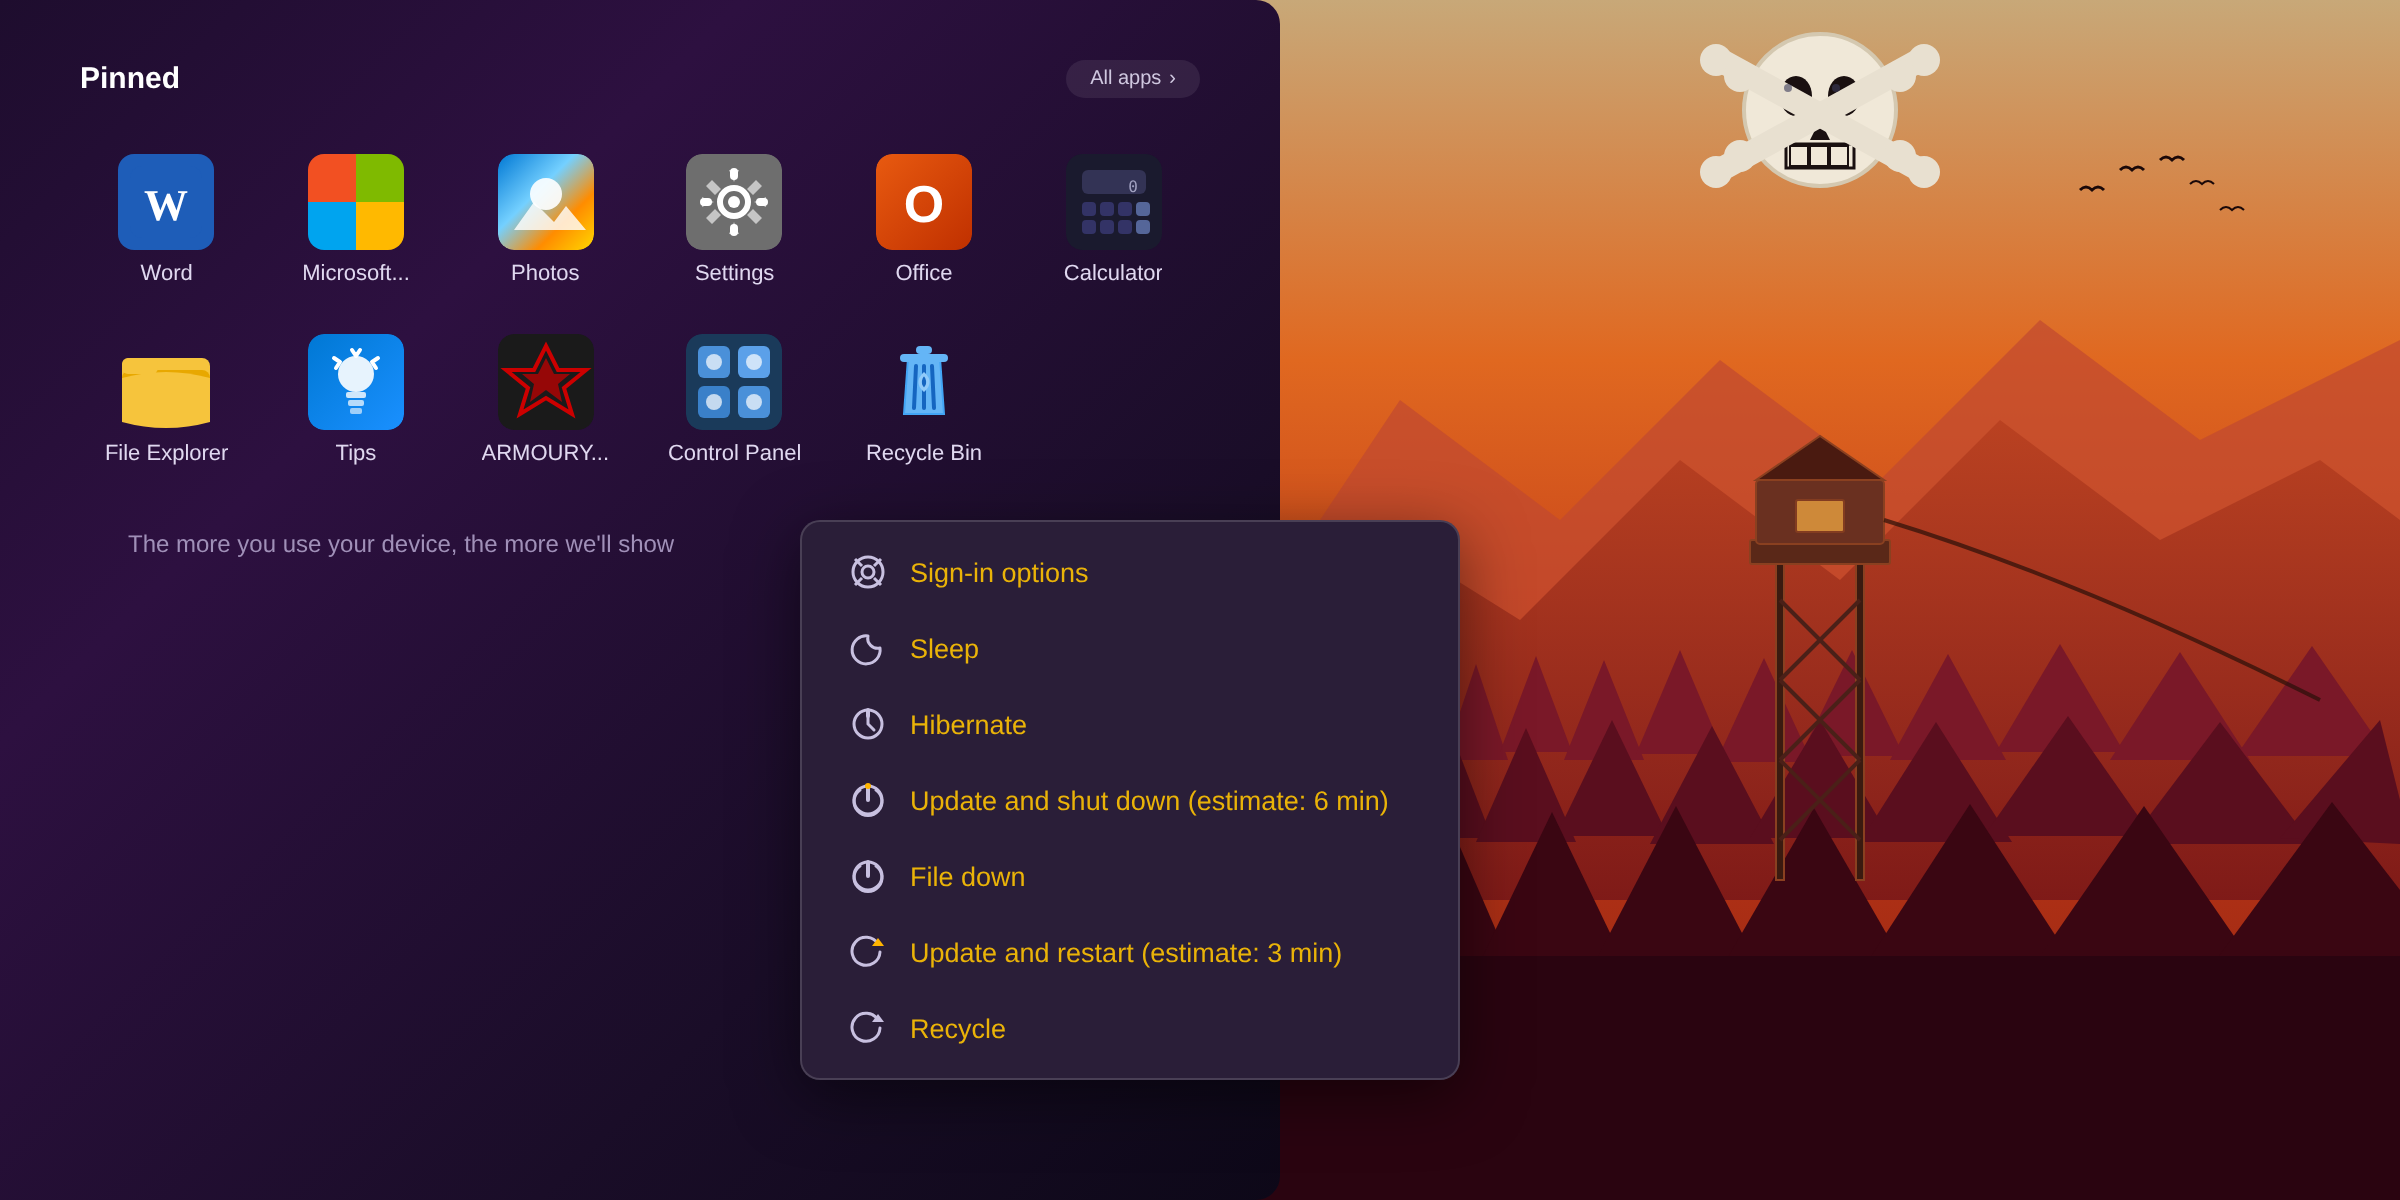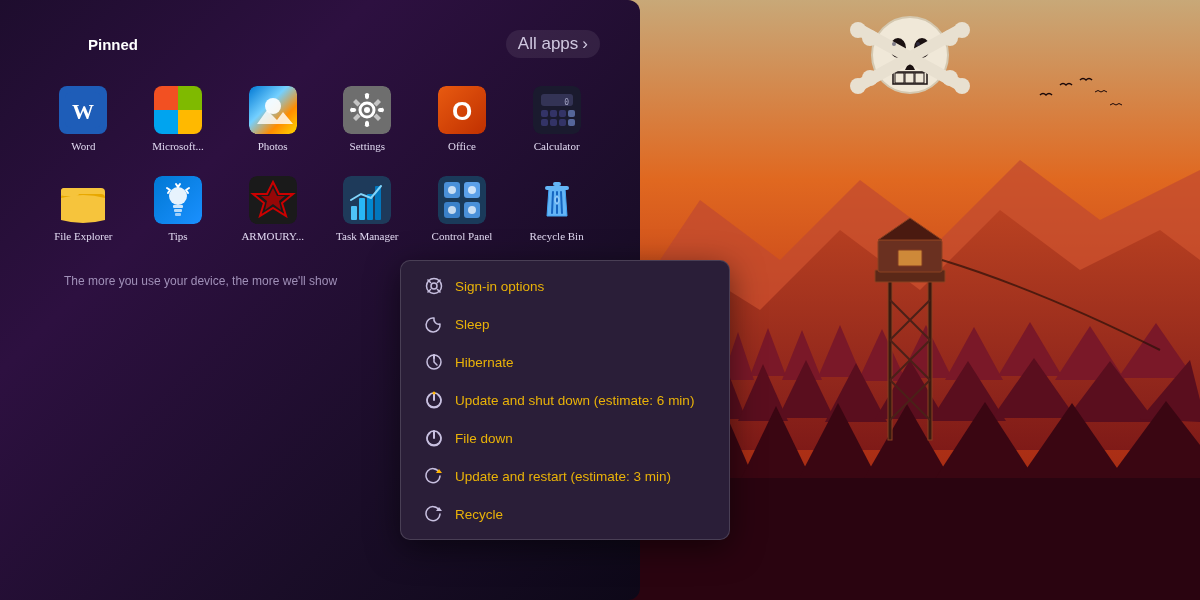--- a/index.html
+++ b/index.html
@@ -33,32 +33,31 @@
       border-radius: 0 12px 12px 0;
       padding: 30px 40px;
     }
 
     
     .section-header {
       display: flex;
       justify-content: space-between;
       align-items: center;
       margin-bottom: 20px;
-      margin-left: 48px;
     }
 
     .section-title {
       color: #ffffff;
       font-size: 15px;
       font-weight: 600;
     }
 
     .all-apps-btn {
       color: #d0c8e0;
-      font-size: 17px;
+      font-size: 10px;
       background: rgba(255,255,255,0.08);
       border: none;
       padding: 4px 12px;
       border-radius: 16px;
       cursor: pointer;
       display: flex;
       align-items: flex-start;
       gap: 4px;
     }
 
@@ -94,21 +93,20 @@
     }
 
     .app-label {
       color: #e0d8f0;
       font-size: 11px;
       text-align: left;
       white-space: nowrap;
       overflow: hidden;
       text-overflow: ellipsis;
       max-width: 80px;
-      font-family: Liberation Serif, serif;
     }
 
     
     .recommended-section {
       margin-top: 10px;
     }
 
     .recommended-title {
       color: #ffffff;
       font-size: 15px;
@@ -447,33 +445,20 @@
       <div class="app-icon" style="overflow:hidden;">
         <svg width="48" height="48" viewBox="0 0 48 48" xmlns="http://www.w3.org/2000/svg">
           <rect width="48" height="48" rx="8" fill="#1a1a1a"></rect>
           <polygon points="24,6 30,18 44,18 33,27 37,40 24,32 11,40 15,27 4,18 18,18" fill="none" stroke="#cc0000" stroke-width="2"></polygon>
           <polygon points="24,12 28,20 36,20 30,25 32,34 24,28 16,34 18,25 12,20 20,20" fill="#cc0000" opacity="0.7"></polygon>
         </svg>
       </div>
       <span class="app-label">ARMOURY...</span>
     </div>
 
-    <div class="app-item">
-      <div class="app-icon" style="overflow:hidden;">
-        <svg width="48" height="48" viewBox="0 0 48 48" xmlns="http://www.w3.org/2000/svg">
-          <rect width="48" height="48" rx="8" fill="#1e3a5a"></rect>
-          <rect x="8" y="30" width="6" height="14" rx="1" fill="#4fc3f7"></rect>
-          <rect x="16" y="22" width="6" height="22" rx="1" fill="#29b6f6"></rect>
-          <rect x="24" y="18" width="6" height="26" rx="1" fill="#0288d1"></rect>
-          <rect x="32" y="10" width="6" height="34" rx="1" fill="#0277bd"></rect>
-          <path d="M 8 24 L 18 18 L 28 22 L 38 10" stroke="#81d4fa" stroke-width="2" fill="none" stroke-linecap="round"></path>
-        </svg>
-      </div>
-      <span class="app-label">Task Manager</span>
-    </div>
 
     <div class="app-item">
       <div class="app-icon" style="overflow:hidden;">
         <svg width="48" height="48" viewBox="0 0 48 48" xmlns="http://www.w3.org/2000/svg">
           <rect width="48" height="48" rx="8" fill="#1a3a5a"></rect>
           <rect x="6" y="6" width="16" height="16" rx="3" fill="#4a90d9"></rect>
           <rect x="26" y="6" width="16" height="16" rx="3" fill="#5ba0e9"></rect>
           <rect x="6" y="26" width="16" height="16" rx="3" fill="#3a80c9"></rect>
           <rect x="26" y="26" width="16" height="16" rx="3" fill="#4a90d9"></rect>
           <circle cx="14" cy="14" r="4" fill="white" opacity="0.7"></circle>

